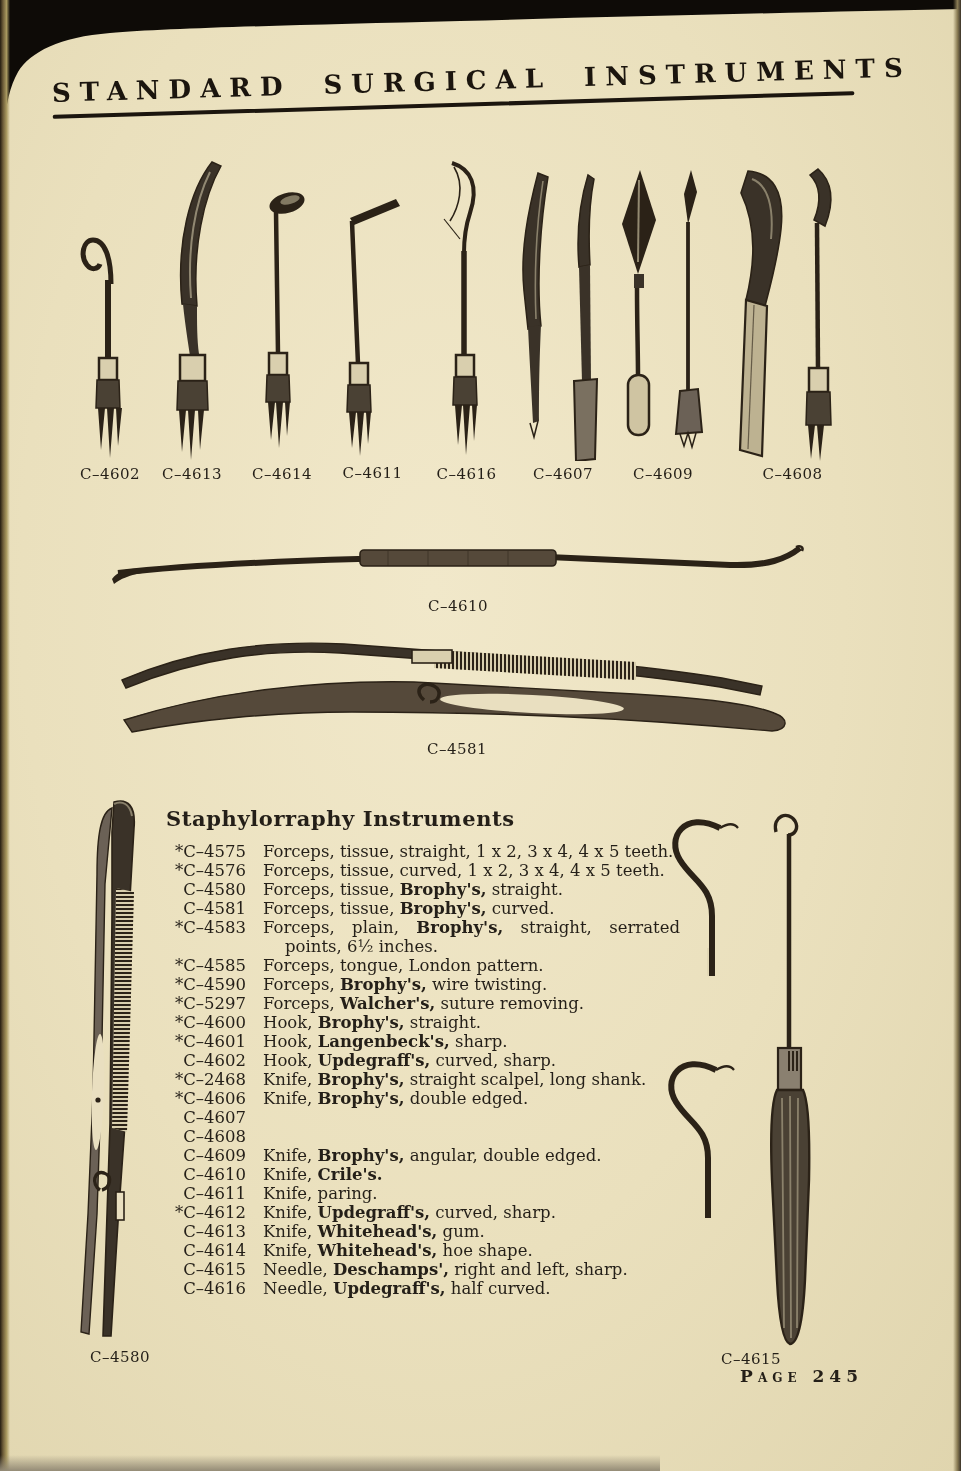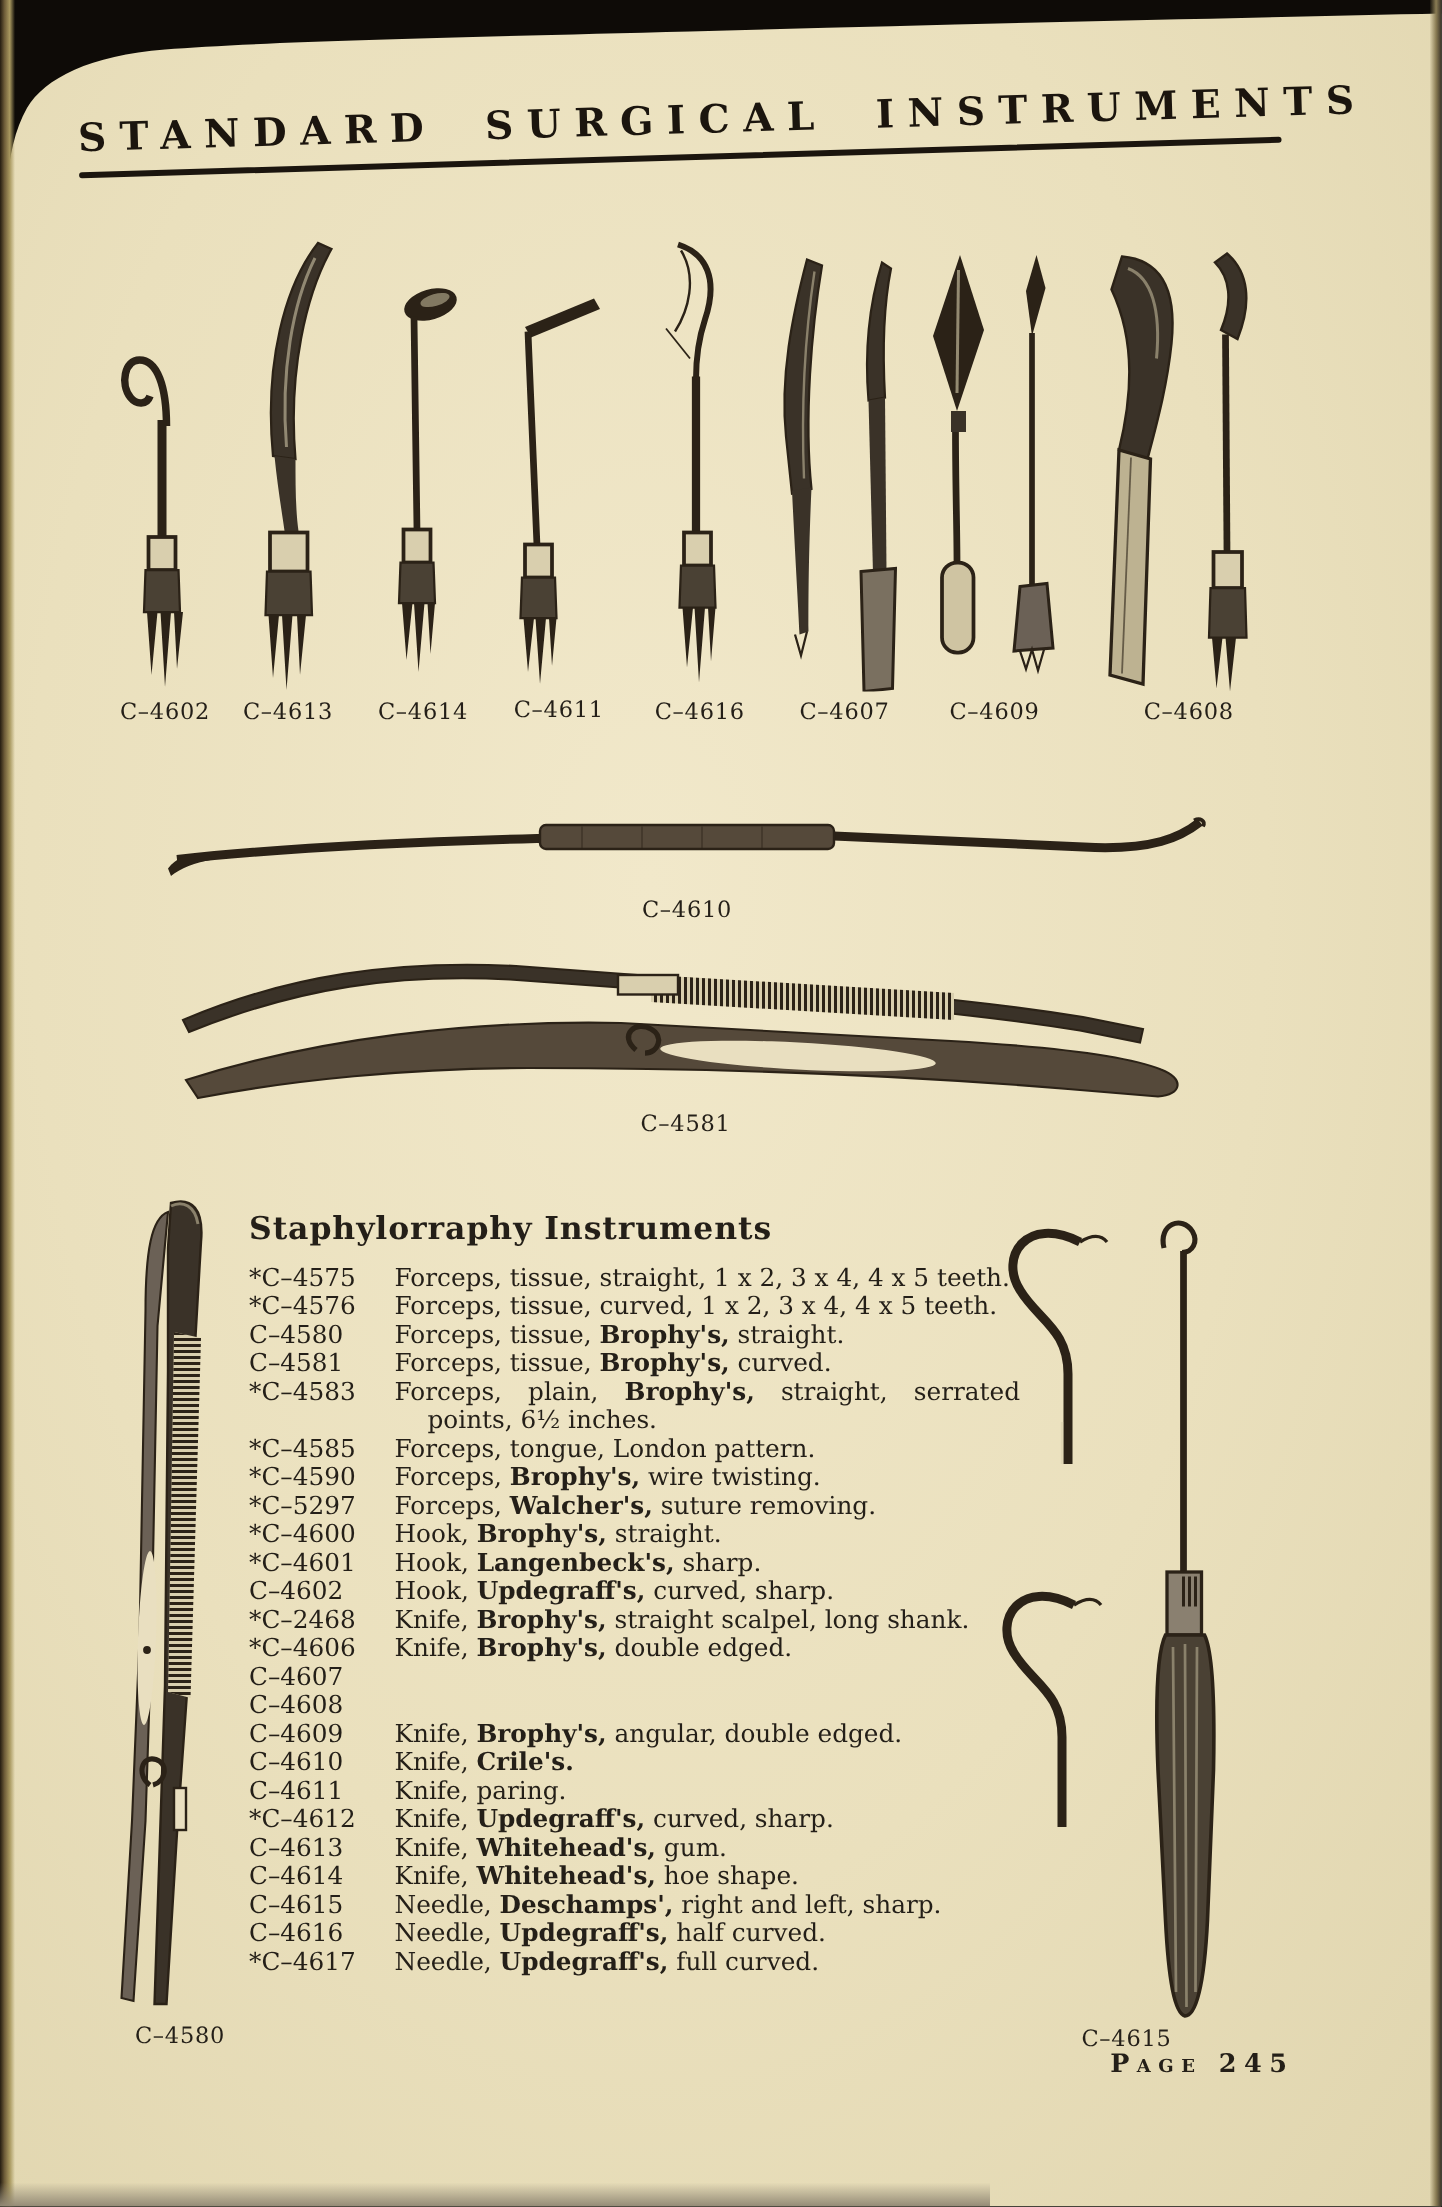--- a/index.html
+++ b/index.html
@@ -20,21 +20,21 @@
   .title{font-weight:bold;font-size:26px;letter-spacing:9px;word-spacing:14px;color:#1b150e;white-space:nowrap;}
   .title-rule{margin-top:7px;height:4px;background:#1b150e;border-radius:2px;}
 
   .fig{position:absolute;text-align:center;}
   .fig svg{display:block;margin:0 auto;}
   .fig-label{margin-top:4px;font-size:15px;letter-spacing:.5px;color:#241f18;white-space:nowrap;}
 
   .catalog{position:absolute;left:166px;top:806px;width:514px;}
   .cat-heading{text-align:left;font-weight:bold;font-size:21px;letter-spacing:.6px;margin-bottom:11px;}
   .cat-row{display:flex;line-height:19px;font-size:16.5px;}
-  .cat-code{width:80px;text-align:left;flex:none;white-space:nowrap;}
+  .cat-code{width:80px;text-align:right;flex:none;white-space:nowrap;}
   .cat-desc{flex:1;margin-left:17px;padding-left:22px;text-indent:-22px;text-align:justify;}
   .cat-desc b{font-weight:bold;}
 
   .page-number{position:absolute;right:98px;top:1366px;font-size:17px;font-weight:bold;
     font-variant:small-caps;letter-spacing:5px;color:#241f18;}
 </style>
 </head>
 <body>
 
 <div class="page">
@@ -312,22 +312,18 @@
           <span class="cat-desc"><span>Knife, </span><b>Whitehead's,</b><span> hoe shape.</span></span>
         </div>
         <div class="cat-row">
           <span class="cat-code">C–4615</span>
           <span class="cat-desc"><span>Needle, </span><b>Deschamps',</b><span> right and left, sharp.</span></span>
         </div>
         <div class="cat-row">
           <span class="cat-code">C–4616</span>
           <span class="cat-desc"><span>Needle, </span><b>Updegraff's,</b><span> half curved.</span></span>
         </div>
-        <div class="cat-row">
-          <span class="cat-code">*C–4617</span>
-          <span class="cat-desc"><span>Needle, </span><b>Updegraff's,</b><span> full curved.</span></span>
-        </div>
       </div>
   </div>
 
   <div class="page-number">Page 245</div>
 
 </div>
 
 </body></html>

